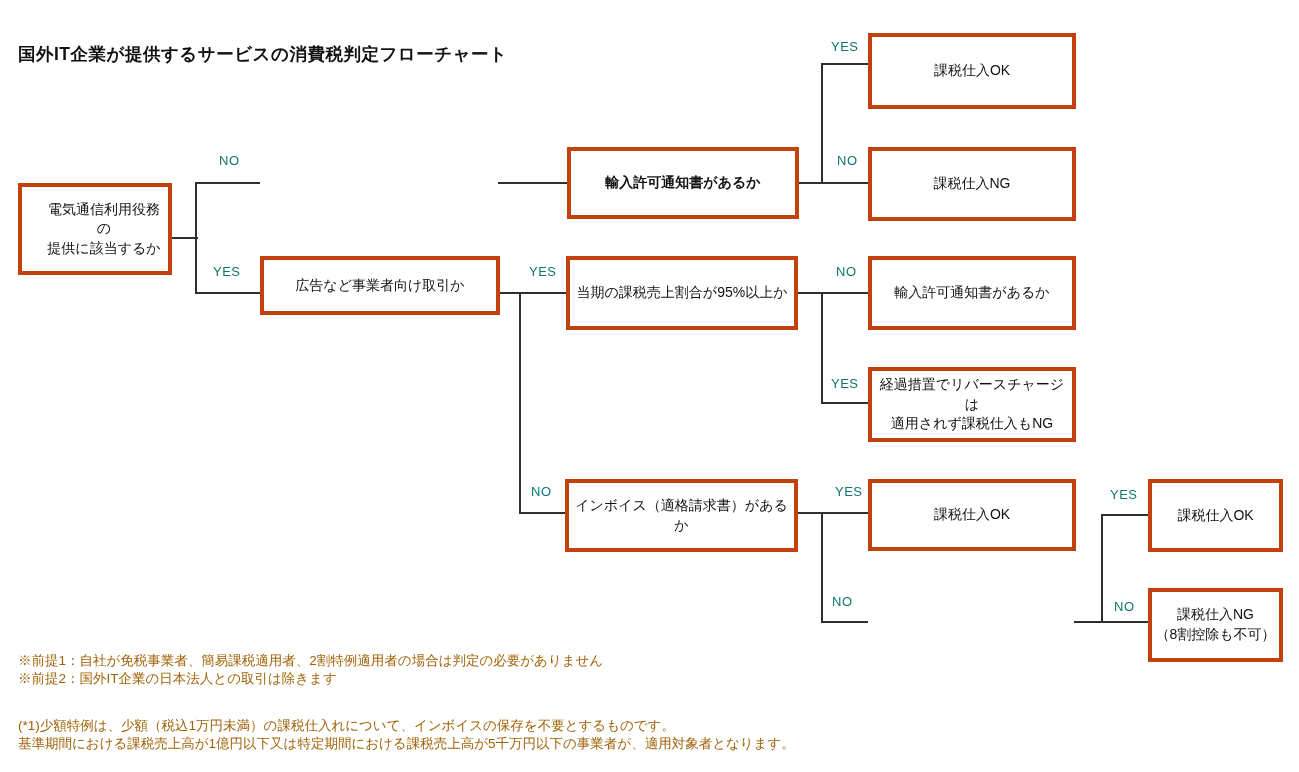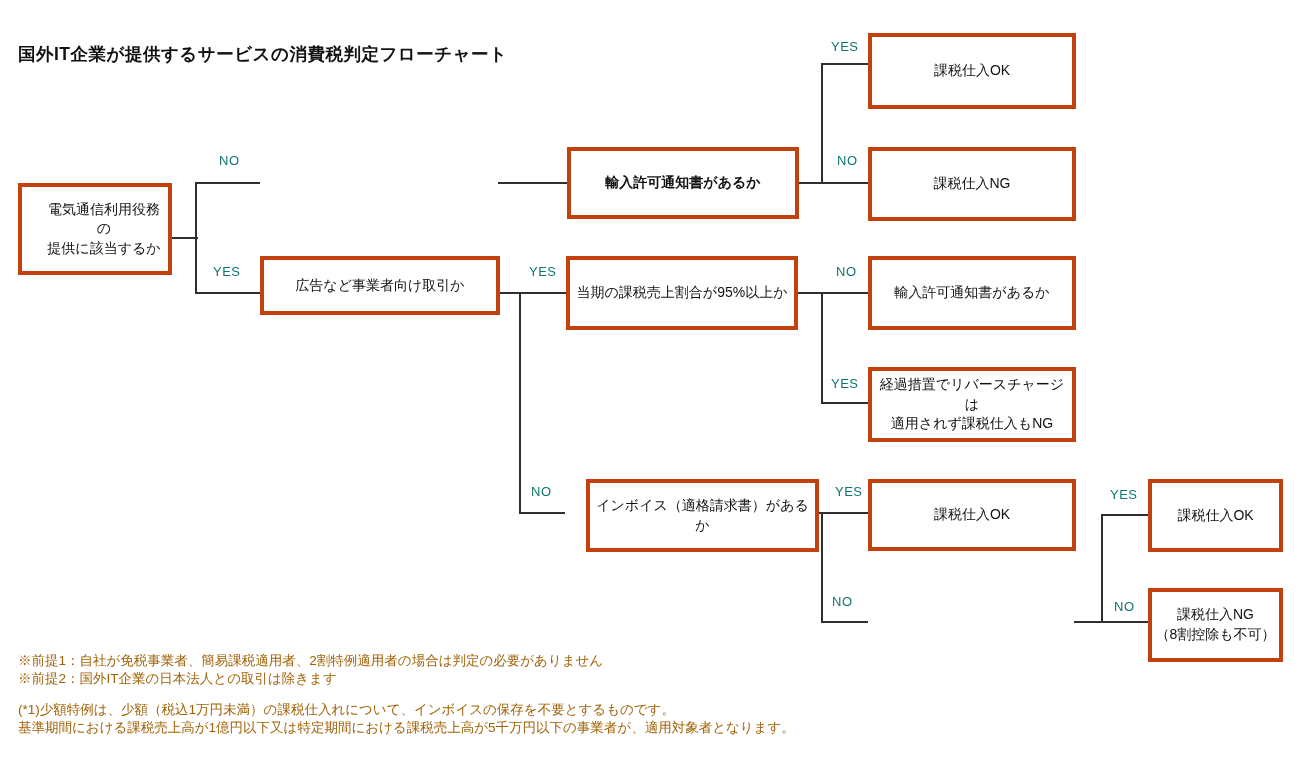--- a/index.html
+++ b/index.html
@@ -19,21 +19,21 @@
   }
   .line{position:absolute;background:#2f2f2f;}
   .blabel{
     position:absolute;font-size:13px;letter-spacing:0.5px;color:#0f766e;
     background:#fff;padding:0 2px;white-space:nowrap;
   }
   .notes{
     position:absolute;left:18px;top:652px;font-size:13.5px;line-height:18px;
     color:#a16207;
   }
-  .notes .gap{margin-top:13px;}
+  .notes .gap{margin-top:29px;}
 </style>
 </head>
 <body>
 
 <div class="canvas">
 
   <div class="title">国外IT企業が提供するサービスの消費税判定フローチャート</div>
 
   <div class="line" style="left:170px;top:237px;width:28px;height:2px;"></div>
   <div class="line" style="left:195px;top:183px;width:2px;height:111px;"></div>
@@ -73,21 +73,21 @@
   <div class="node" style="left:18px;top:183px;width:154px;height:92px;padding-left:20px;">電気通信利用役務の
 提供に該当するか</div>
   <div class="node" style="left:567px;top:147px;width:232px;height:72px;font-weight:bold;">輸入許可通知書があるか</div>
   <div class="node" style="left:868px;top:33px;width:208px;height:76px;">課税仕入OK</div>
   <div class="node" style="left:868px;top:147px;width:208px;height:74px;">課税仕入NG</div>
   <div class="node" style="left:260px;top:256px;width:240px;height:59px;">広告など事業者向け取引か</div>
   <div class="node" style="left:566px;top:256px;width:232px;height:74px;">当期の課税売上割合が95%以上か</div>
   <div class="node" style="left:868px;top:256px;width:208px;height:74px;">輸入許可通知書があるか</div>
   <div class="node" style="left:868px;top:367px;width:208px;height:75px;">経過措置でリバースチャージは
 適用されず課税仕入もNG</div>
-  <div class="node" style="left:586px;top:479px;width:233px;height:73px;">インボイス（適格請求書）があるか</div>
+  <div class="node" style="left:565px;top:479px;width:233px;height:73px;">インボイス（適格請求書）があるか</div>
   <div class="node" style="left:868px;top:479px;width:208px;height:72px;">課税仕入OK</div>
   <div class="node" style="left:1148px;top:479px;width:135px;height:73px;">課税仕入OK</div>
   <div class="node" style="left:1148px;top:588px;width:135px;height:74px;">課税仕入NG
 （8割控除も不可）</div>
 
   <div class="notes">
     <div>※前提1：自社が免税事業者、簡易課税適用者、2割特例適用者の場合は判定の必要がありません</div>
     <div>※前提2：国外IT企業の日本法人との取引は除きます</div>
     <div class="gap">(*1)少額特例は、少額（税込1万円未満）の課税仕入れについて、インボイスの保存を不要とするものです。</div>
     <div>基準期間における課税売上高が1億円以下又は特定期間における課税売上高が5千万円以下の事業者が、適用対象者となります。</div>

